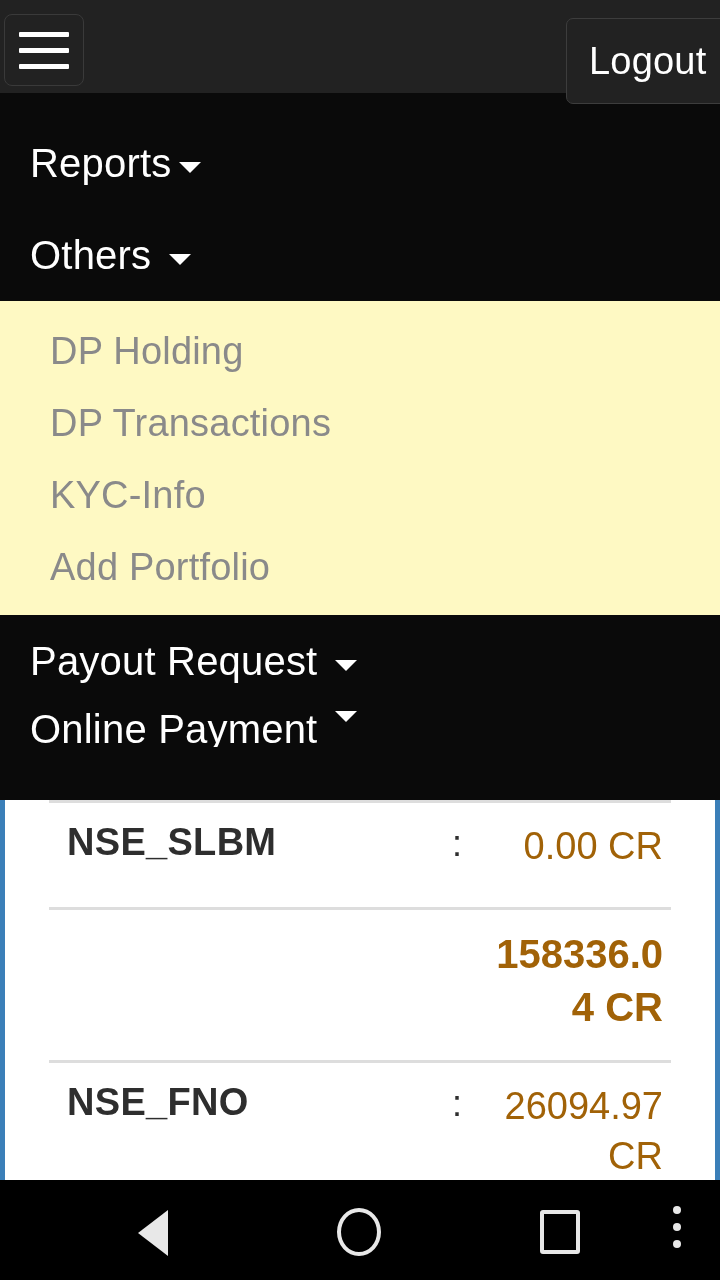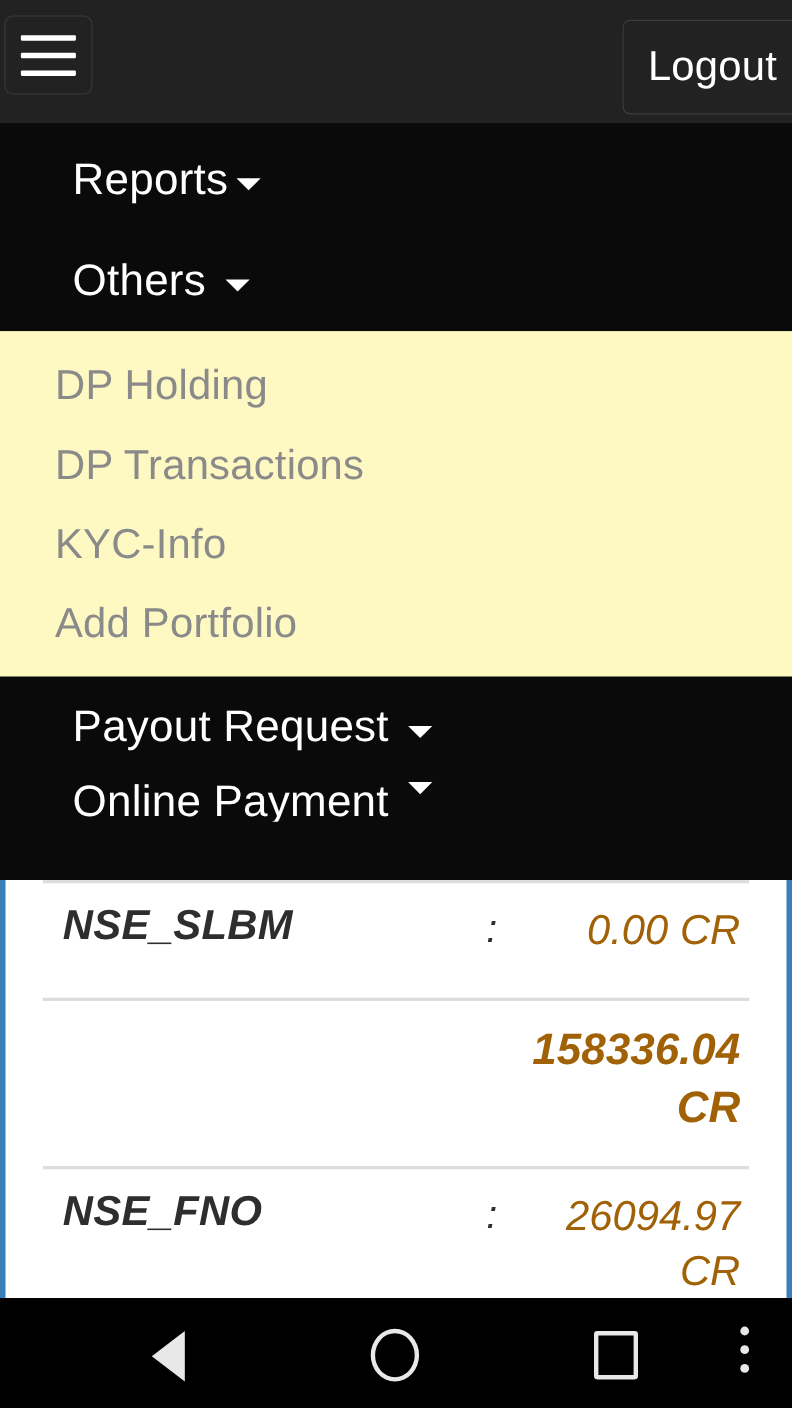--- a/index.html
+++ b/index.html
@@ -6,21 +6,21 @@
   html, body {
     width:720px; height:1280px;
     background:#000;
     font-family:"Liberation Sans", sans-serif;
     overflow:hidden;
   }
   #screen { position:relative; width:720px; height:1280px; background:#0a0a0a; }
 
   
   .appbar {
-    position:absolute; top:0; left:0; width:720px; height:112px;
+    position:absolute; top:0; left:0; width:720px; height:93px;
     background:#222222;
   }
   .hamburger {
     position:absolute; left:4px; top:14px;
     width:80px; height:72px;
     border:1px solid #3a3a3a; border-radius:8px;
     background:#222222;
     display:flex; flex-direction:column; justify-content:center; align-items:center;
     gap:11px;
   }
@@ -41,21 +41,20 @@
   
   .nav {
     position:absolute; top:117px; left:0; width:720px; height:683px;
     background:#0a0a0a; overflow:hidden;
   }
   .nav-item {
     height:92px; display:flex; align-items:center;
     padding-left:30px;
     color:#ffffff; font-size:40px; font-weight:400;
     letter-spacing:0.2px;
-    margin-left:36px;
   }
   .nav-item .caret {
     display:inline-block;
     width:0; height:0;
     border-left:11px solid transparent;
     border-right:11px solid transparent;
     border-top:11px solid #ffffff;
     margin-left:8px;
     position:relative; top:4px;
   }
@@ -76,21 +75,21 @@
   }
 
   
   .card {
     position:absolute; top:800px; left:0; width:720px; height:380px;
     background:#ffffff;
     border-left:5px solid #3b7fb8;
     border-right:5px solid #3b7fb8;
     overflow:hidden;
   }
-  .card-inner { padding:0 34px;font-style:italic; }
+  .card-inner { padding:0 44px; }
   .divider { height:3px; background:#dddddd; width:100%; }
 
   .row {
     display:flex; align-items:flex-start;
     min-height:104px;
     padding:18px 0 14px 0;
   }
   .row .label {
     flex:0 0 390px;
     color:#2e2e2e; font-size:38px; font-weight:bold;

